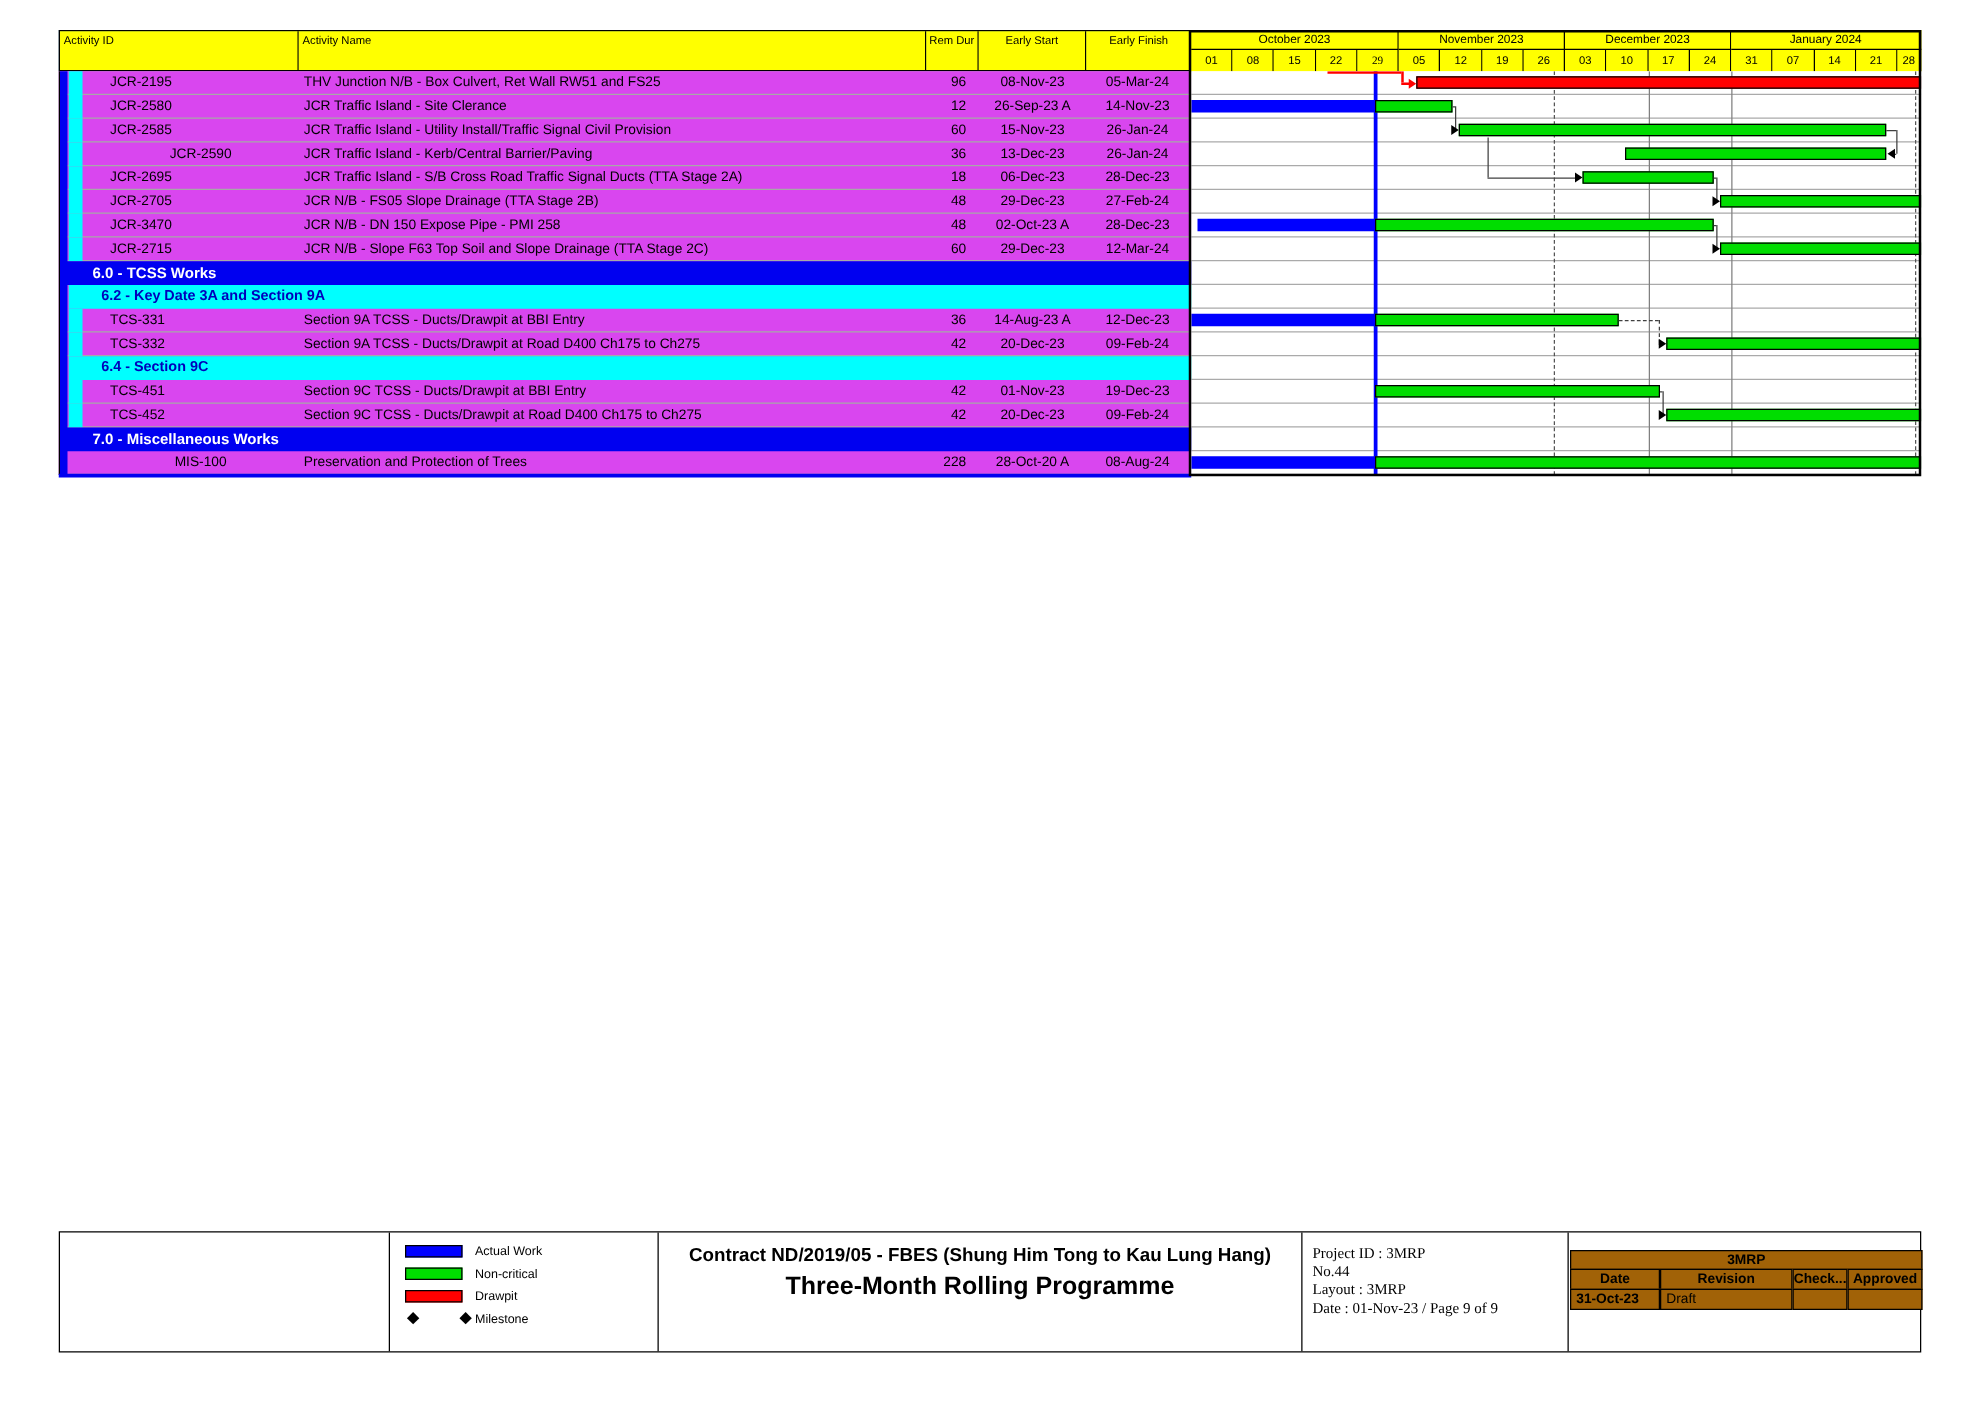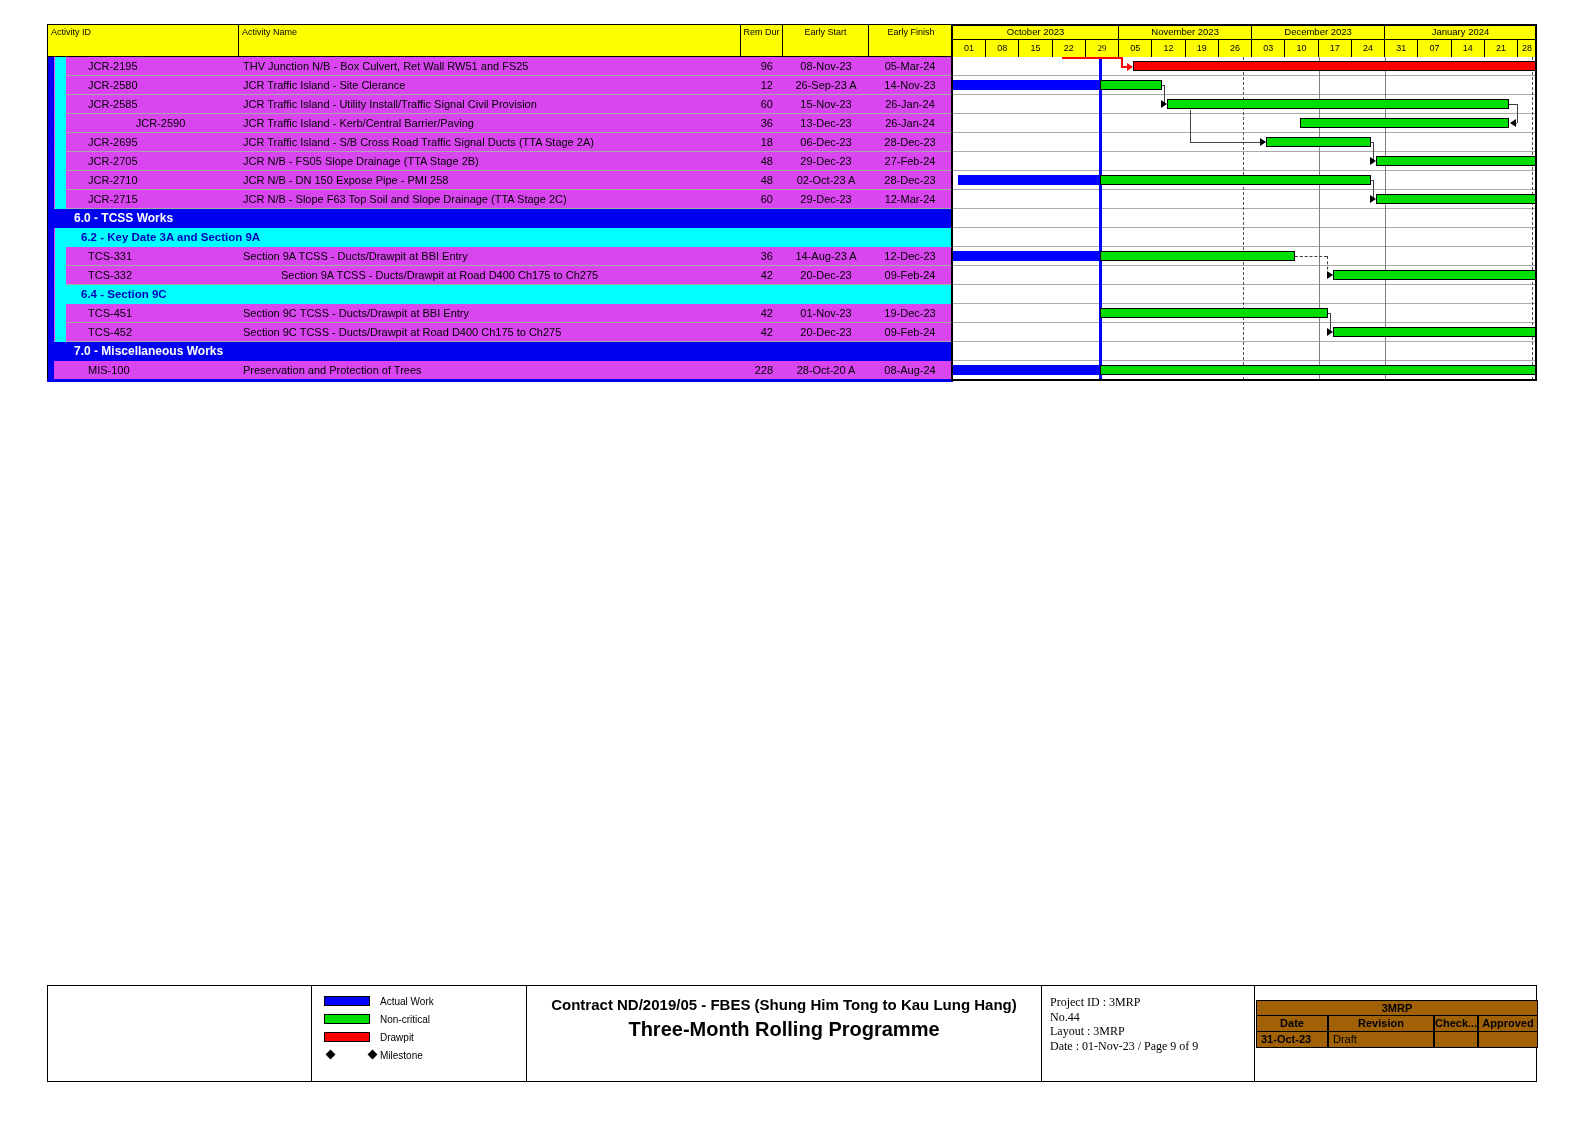--- a/index.html
+++ b/index.html
@@ -118,21 +118,21 @@
       <div class="t-row t-sep" style="top: 95px;">
         <div style="position: absolute; left: 7px; top: 0px; width: 11px; height: 19px; background: rgb(0, 255, 255);"></div>
         <div class="row-text" style="left: 40px; width: 145px; text-align: left;">JCR-2705</div>
         <div class="row-text" style="left: 195px; width: 500px; text-align: left;">JCR N/B - FS05 Slope Drainage  (TTA Stage 2B)</div>
         <div class="row-text" style="left: 685px; width: 40px; text-align: right;">48</div>
         <div class="row-text" style="left: 735px; width: 86px; text-align: center;">29-Dec-23</div>
         <div class="row-text" style="left: 821px; width: 82px; text-align: center;">27-Feb-24</div>
       </div>
       <div class="t-row t-sep" style="top: 114px;">
         <div style="position: absolute; left: 7px; top: 0px; width: 11px; height: 19px; background: rgb(0, 255, 255);"></div>
-        <div class="row-text" style="left: 40px; width: 145px; text-align: left;">JCR-2710</div>
+        <div class="row-text" style="left: 40px; width: 145px; text-align: left;">JCR-3470</div>
         <div class="row-text" style="left: 195px; width: 500px; text-align: left;">JCR N/B - DN 150 Expose Pipe - PMI 258</div>
         <div class="row-text" style="left: 685px; width: 40px; text-align: right;">48</div>
         <div class="row-text" style="left: 735px; width: 86px; text-align: center;">02-Oct-23 A</div>
         <div class="row-text" style="left: 821px; width: 82px; text-align: center;">28-Dec-23</div>
       </div>
       <div class="t-row t-sep" style="top: 133px;">
         <div style="position: absolute; left: 7px; top: 0px; width: 11px; height: 19px; background: rgb(0, 255, 255);"></div>
         <div class="row-text" style="left: 40px; width: 145px; text-align: left;">JCR-2715</div>
         <div class="row-text" style="left: 195px; width: 500px; text-align: left;">JCR N/B - Slope F63 Top Soil and Slope Drainage (TTA Stage 2C)</div>
         <div class="row-text" style="left: 685px; width: 40px; text-align: right;">60</div>
@@ -151,21 +151,21 @@
         <div style="position: absolute; left: 7px; top: 0px; width: 11px; height: 19px; background: rgb(0, 255, 255);"></div>
         <div class="row-text" style="left: 40px; width: 145px; text-align: left;">TCS-331</div>
         <div class="row-text" style="left: 195px; width: 500px; text-align: left;">Section 9A TCSS - Ducts/Drawpit at BBI Entry</div>
         <div class="row-text" style="left: 685px; width: 40px; text-align: right;">36</div>
         <div class="row-text" style="left: 735px; width: 86px; text-align: center;">14-Aug-23 A</div>
         <div class="row-text" style="left: 821px; width: 82px; text-align: center;">12-Dec-23</div>
       </div>
       <div class="t-row t-sep" style="top: 209px;">
         <div style="position: absolute; left: 7px; top: 0px; width: 11px; height: 19px; background: rgb(0, 255, 255);"></div>
         <div class="row-text" style="left: 40px; width: 145px; text-align: left;">TCS-332</div>
-        <div class="row-text" style="left: 195px; width: 500px; text-align: left; margin-left: 38px;">Section 9A TCSS - Ducts/Drawpit at Road D400 Ch175 to Ch275</div>
+        <div class="row-text" style="left: 195px; width: 500px; text-align: left;">Section 9A TCSS - Ducts/Drawpit at Road D400 Ch175 to Ch275</div>
         <div class="row-text" style="left: 685px; width: 40px; text-align: right;">42</div>
         <div class="row-text" style="left: 735px; width: 86px; text-align: center;">20-Dec-23</div>
         <div class="row-text" style="left: 821px; width: 82px; text-align: center;">09-Feb-24</div>
       </div>
       <div class="t-row" style="top: 228px;">
         <div style="position: absolute; left: 7px; top: 0px; width: 899px; height: 19px; background: rgb(0, 255, 255);"></div>
         <div class="row-text sub-label" style="left: 33px; width: 700px; color: rgb(0, 0, 187);">6.4 - Section 9C</div>
       </div>
       <div class="t-row t-sep" style="top: 247px;">
         <div style="position: absolute; left: 7px; top: 0px; width: 11px; height: 19px; background: rgb(0, 255, 255);"></div>
@@ -181,21 +181,21 @@
         <div class="row-text" style="left: 195px; width: 500px; text-align: left;">Section 9C TCSS - Ducts/Drawpit at Road D400 Ch175 to Ch275</div>
         <div class="row-text" style="left: 685px; width: 40px; text-align: right;">42</div>
         <div class="row-text" style="left: 735px; width: 86px; text-align: center;">20-Dec-23</div>
         <div class="row-text" style="left: 821px; width: 82px; text-align: center;">09-Feb-24</div>
       </div>
       <div class="t-row" style="top: 285px;">
         <div style="position: absolute; left: 1px; top: 0px; width: 905px; height: 19px; background: rgb(0, 0, 240);"></div>
         <div class="row-text sec-label" style="left: 26px; width: 700px;">7.0 - Miscellaneous Works</div>
       </div>
       <div class="t-row t-sep" style="top: 304px;">
-        <div class="row-text" style="left: 40px; width: 145px; text-align: left;">MIS-100</div>
+        <div class="row-text" style="left: 40px; width: 145px; text-align: center;">MIS-100</div>
         <div class="row-text" style="left: 195px; width: 500px; text-align: left;">Preservation and Protection of Trees</div>
         <div class="row-text" style="left: 685px; width: 40px; text-align: right;">228</div>
         <div class="row-text" style="left: 735px; width: 86px; text-align: center;">28-Oct-20 A</div>
         <div class="row-text" style="left: 821px; width: 82px; text-align: center;">08-Aug-24</div>
       </div>
     </div>
 
   <div class="abs" style="left:48px;top:57px;width:6px;height:323px;background:#0000f0;z-index:6;"></div>
   <div class="abs" style="left:47px;top:379px;width:906px;height:3px;background:#0000f0;z-index:6;"></div>
 

